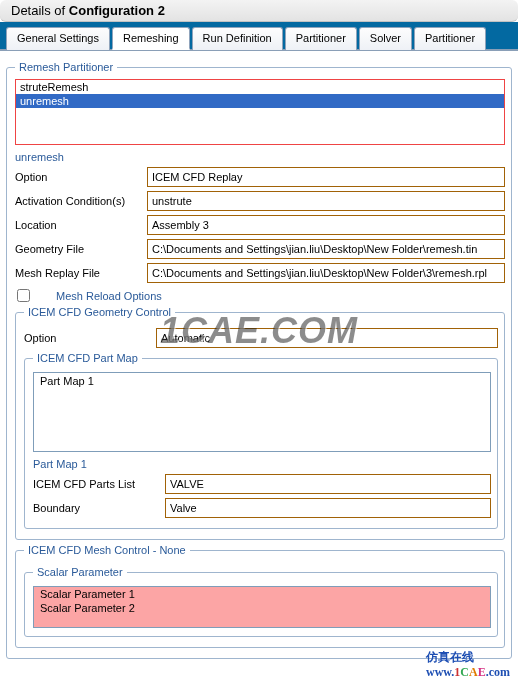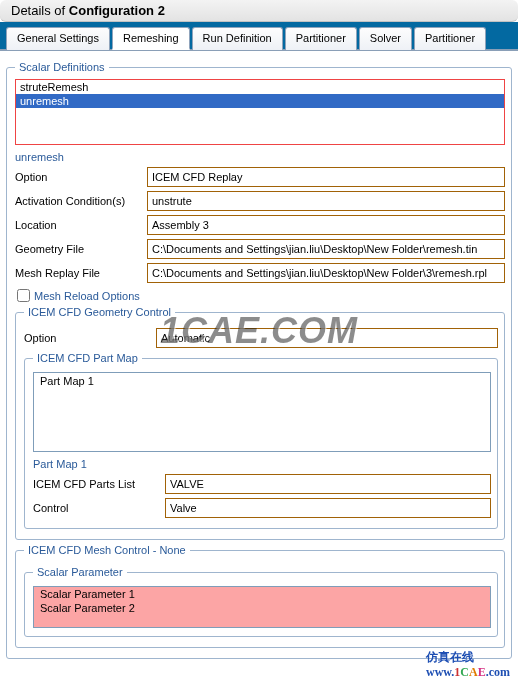--- a/index.html
+++ b/index.html
@@ -105,20 +105,21 @@
     align-items: center;
     gap: 4px;
     margin: 6px 2px 2px 2px;
   }
   .check-row input[type="checkbox"]{
     width: 13px; height: 13px;
   }
   .check-row span {
     color: #2a5a99;
     font-size: 11px;
+    margin-left: 22px;
   }
   .partmap-box {
     border: 1px solid #7f9db9;
     background: #fff;
     height: 80px;
     margin: 2px 0;
   }
   .partmap-box .pmitem {
     padding: 2px 6px;
     font-size: 11px;
@@ -176,21 +177,21 @@
   <div class="tab active">Remeshing</div>
   <div class="tab">Run Definition</div>
   <div class="tab">Partitioner</div>
   <div class="tab">Solver</div>
   <div class="tab">Partitioner</div>
 </div>
 
 <div class="content">
 
   <fieldset>
-    <legend>Scalar Definitions</legend>
+    <legend>Remesh Partitioner</legend>
     <div class="listbox">
       <div class="item">struteRemesh</div>
       <div class="item selected">unremesh</div>
     </div>
 
     <div class="sublabel">unremesh</div>
 
     <div class="form-row">
       <label>Option</label>
       <input type="text" value="ICEM CFD Replay" style="">
@@ -231,21 +232,21 @@
           <div class="pmitem">Part Map 1</div>
         </div>
 
         <div class="sublabel">Part Map 1</div>
 
         <div class="form-row">
           <label>ICEM CFD Parts List</label>
           <input type="text" value="VALVE" style="">
         </div>
         <div class="form-row">
-          <label>Control</label>
+          <label>Boundary</label>
           <input type="text" value="Valve" style="">
         </div>
       </fieldset>
     </fieldset>
 
     <fieldset>
       <legend>ICEM CFD Mesh Control - None</legend>
       <fieldset>
         <legend>Scalar Parameter</legend>
         <div class="scalar-box">

